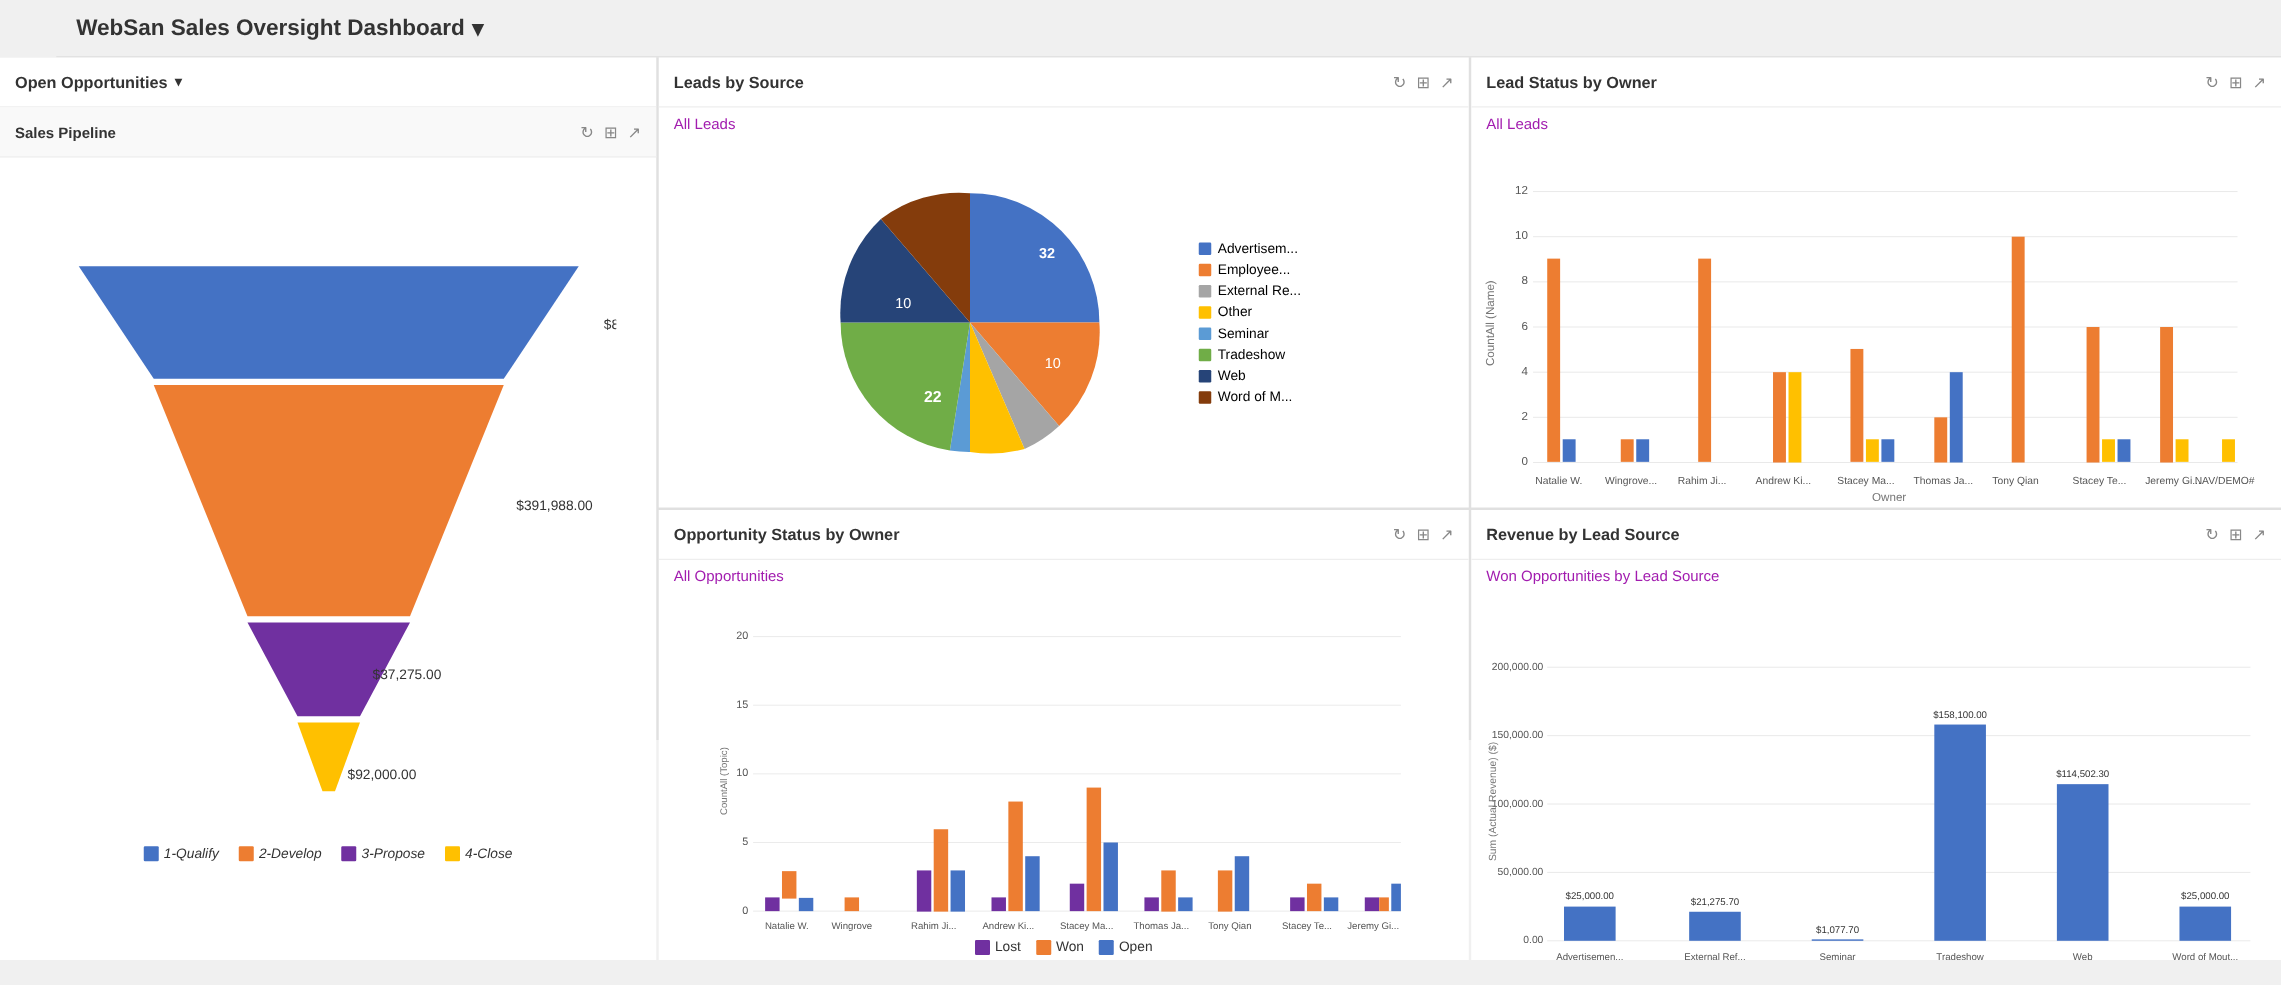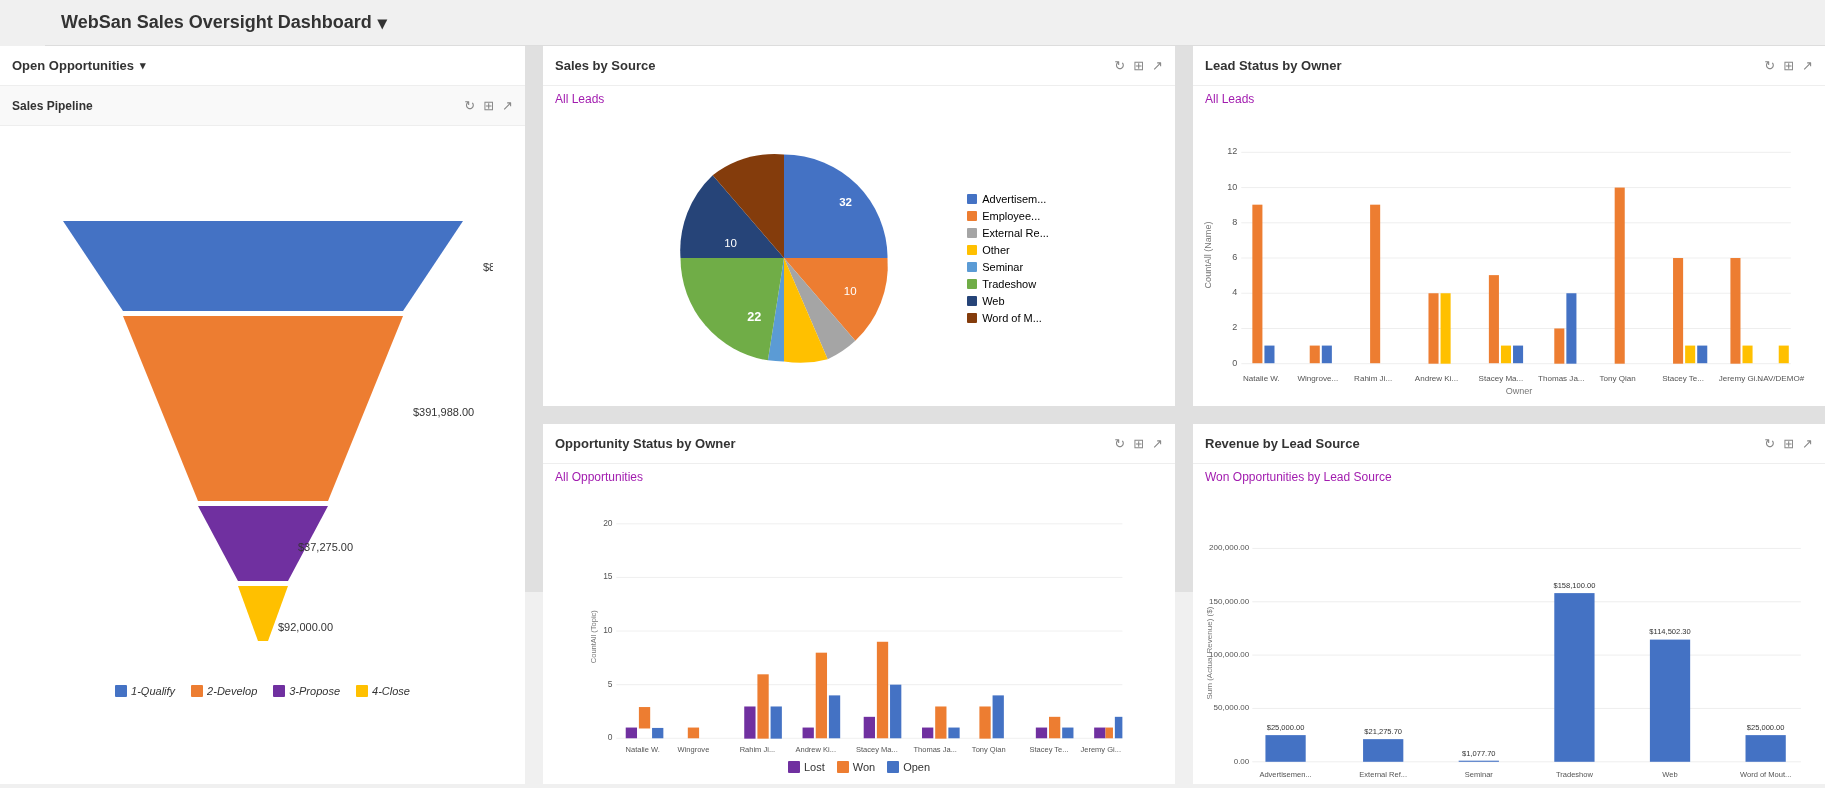--- a/index.html
+++ b/index.html
@@ -16,21 +16,21 @@
       align-items: center;
       gap: 6px;
       height: 46px;
       margin-left: 45px;
     }
 
     .dashboard-grid {
       display: grid;
       grid-template-columns: 525px 1fr 1fr;
       grid-template-rows: 360px 360px;
-      gap: 18px;
+      gap: 2px;
       background: #e0e0e0;
       height: 546px;
     }
 
     .panel {
       background: #fff;
       display: flex;
       flex-direction: column;
       overflow: hidden;
     }
@@ -217,21 +217,21 @@
             <div class="legend-dot" style="background:#FFC000;"></div>
             <span>4-Close</span>
           </div>
         </div>
       </div>
     </div>
   </div>
 
   <div class="panel">
     <div class="panel-header">
-      <span class="panel-title">Sales by Source</span>
+      <span class="panel-title">Leads by Source</span>
       <div class="panel-icons">
         <span class="panel-icon">↻</span>
         <span class="panel-icon">⊞</span>
         <span class="panel-icon">↗</span>
       </div>
     </div>
     <div class="panel-subtitle">All Leads</div>
     <div class="panel-body">
       <div class="pie-section">
         <svg width="230" height="230" viewBox="0 0 200 200">

